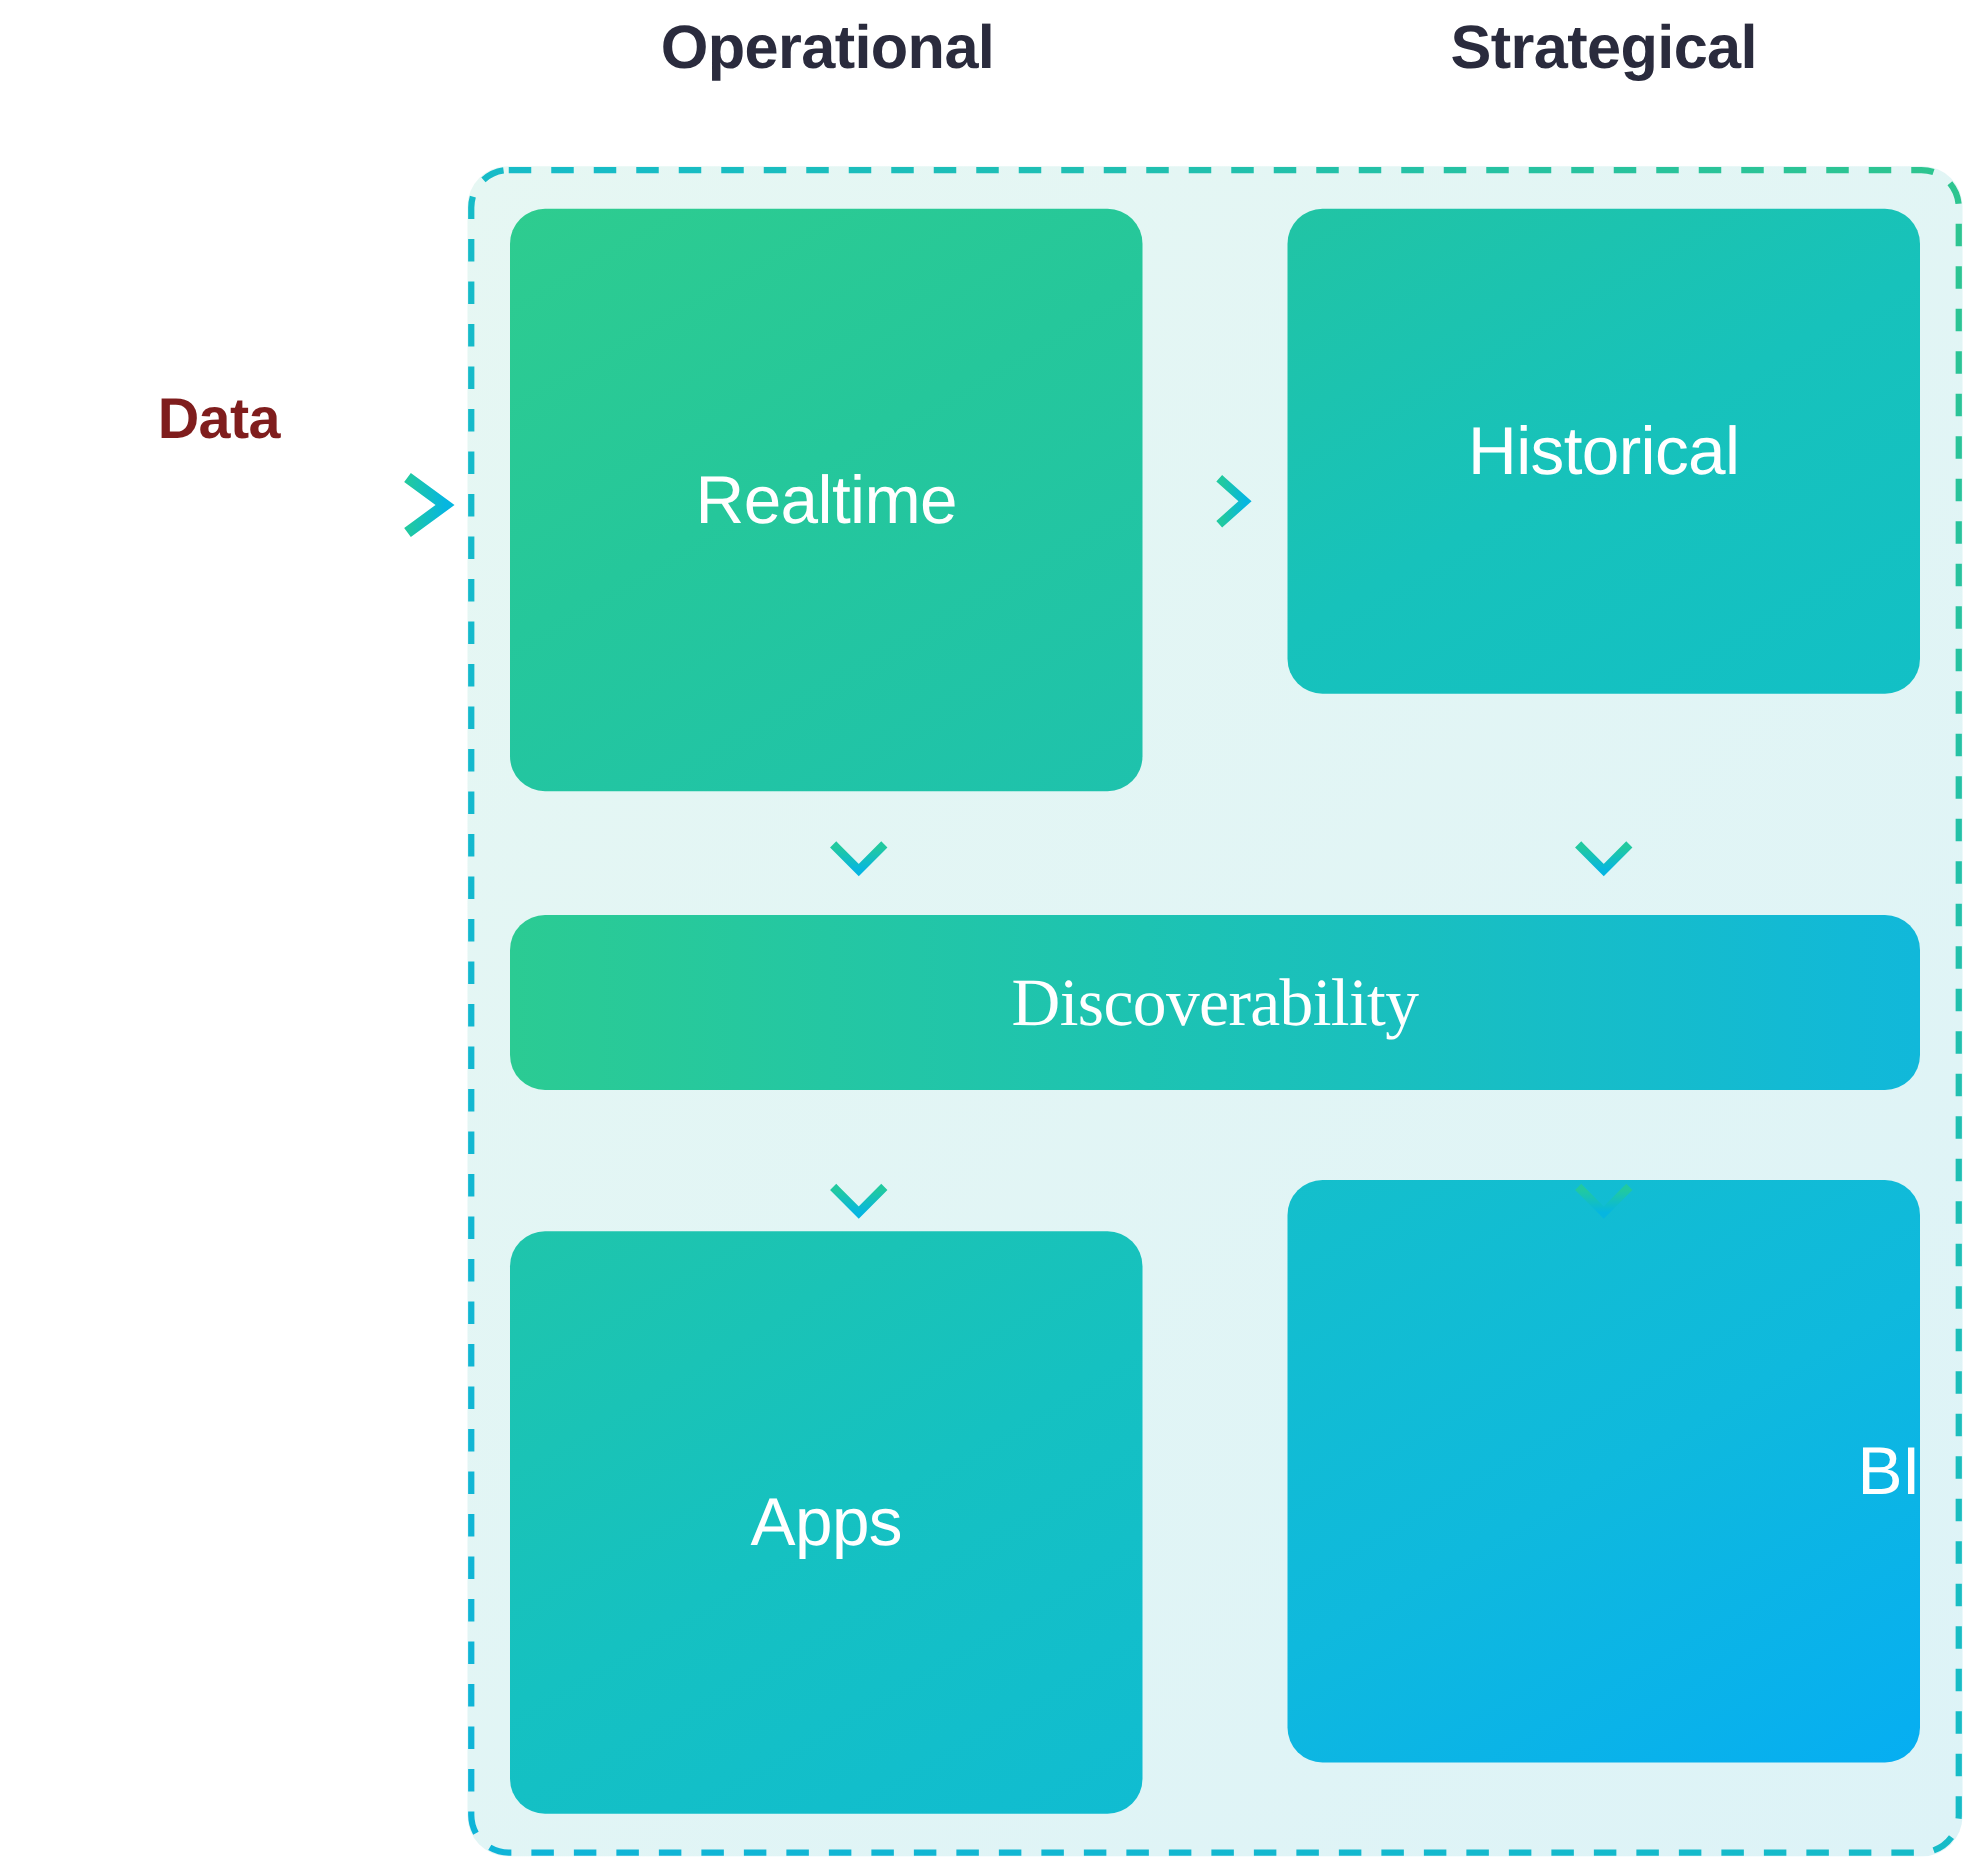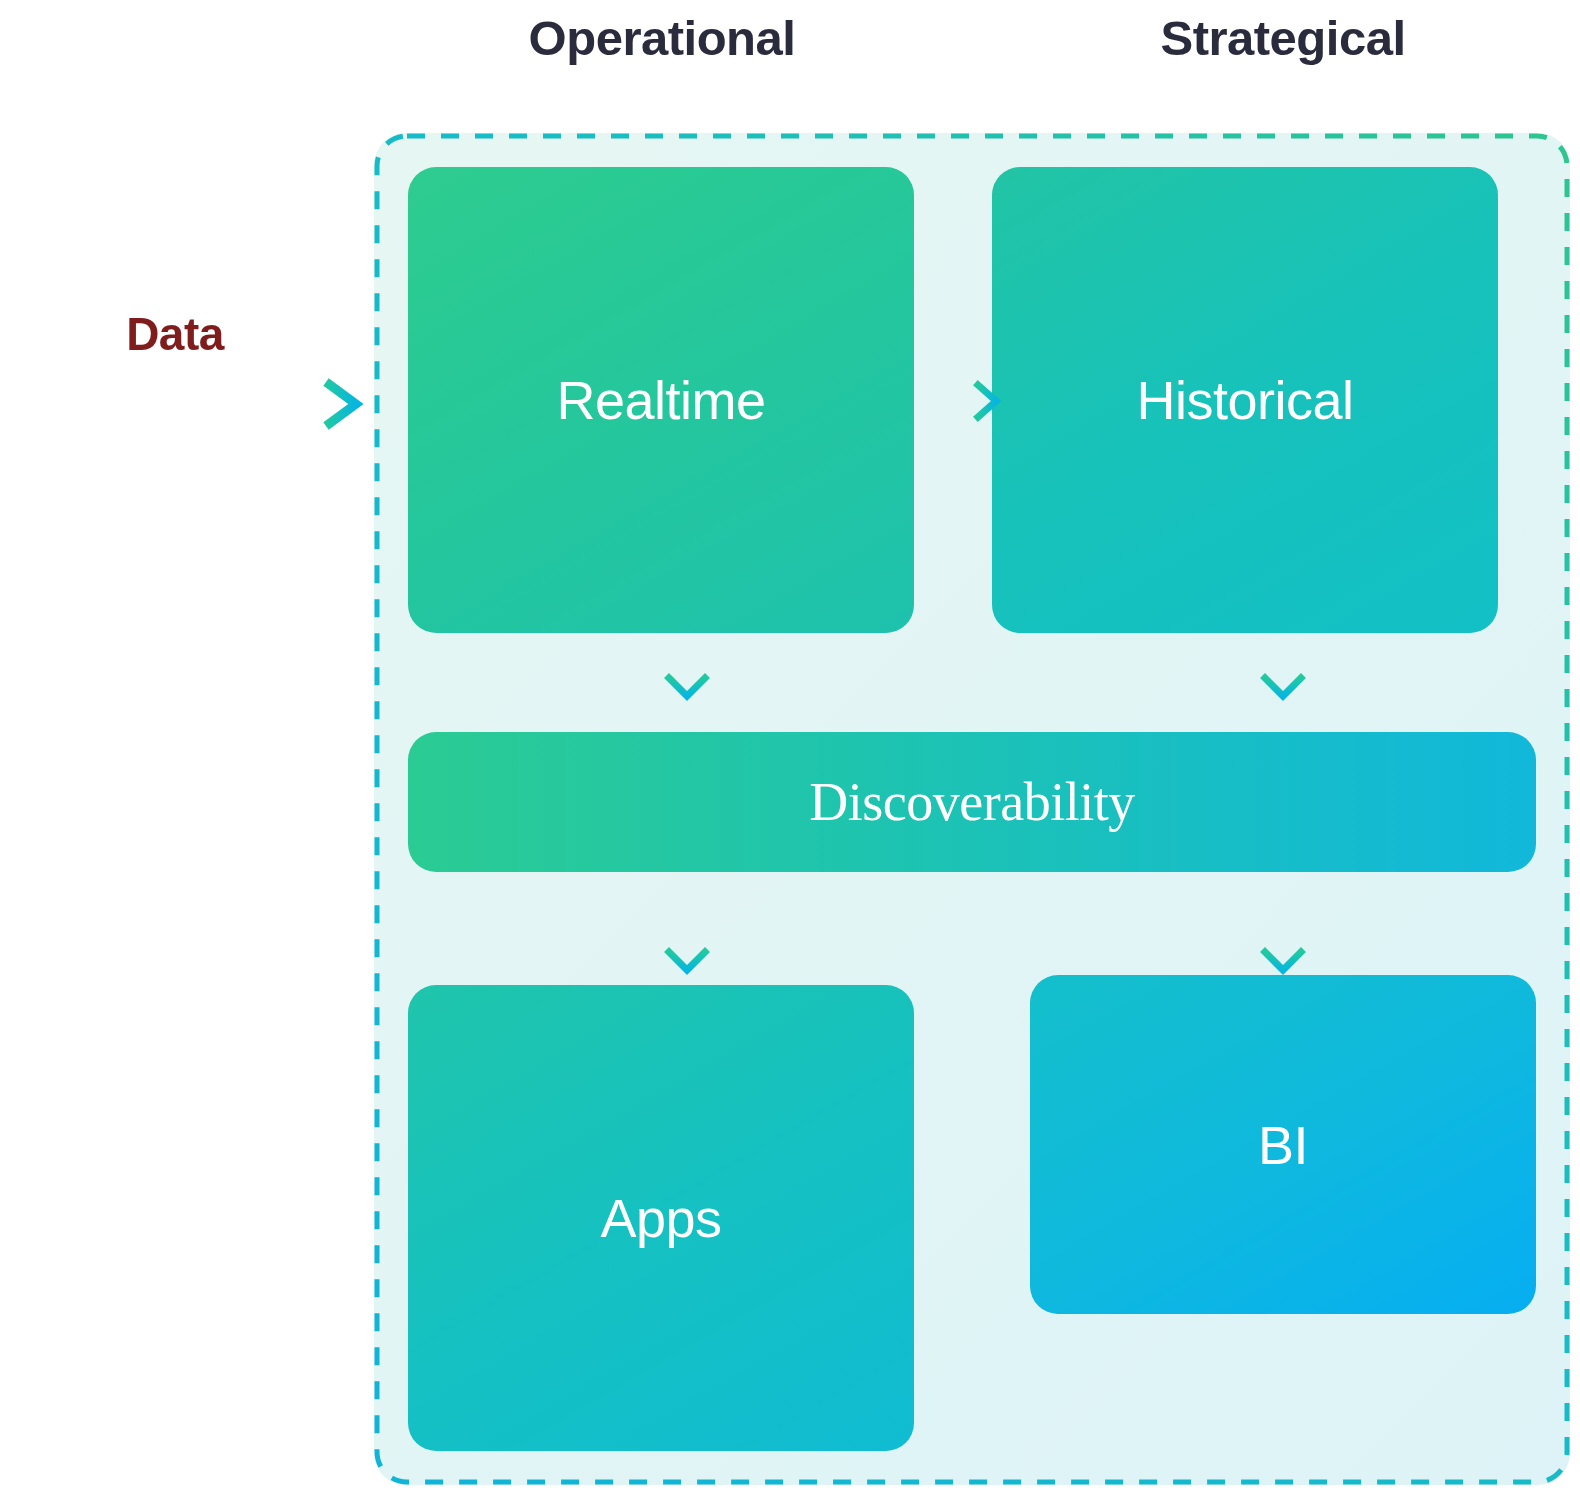--- a/index.html
+++ b/index.html
@@ -101,47 +101,48 @@
   }
 
   #card-realtime {
     left: 408px;
     top: 167px;
     width: 506px;
     height: 466px;
     background: linear-gradient(150deg, #2ecc8f 0%, #25c79b 45%, #1ec2ad 100%);
   }
   #card-historical {
-    left: 992px;
+    left: 1030px;
     top: 167px;
     width: 506px;
-    height: 466px;
+    height: 388px;
     background: linear-gradient(150deg, #21c4a4 0%, #17c2bb 50%, #12c0c6 100%);
   }
   #card-discoverability {
     left: 408px;
     top: 732px;
     width: 1128px;
     height: 140px;
     background: linear-gradient(90deg, #2bcb93 0%, #1dc3b2 45%, #11b8da 100%);
     font-family: Liberation Serif, serif;
   }
   #card-apps {
     left: 408px;
     top: 985px;
     width: 506px;
     height: 466px;
     background: linear-gradient(150deg, #1fc5ab 0%, #15c1c1 50%, #10bcd2 100%);
   }
   #card-bi {
     left: 1030px;
-    top: 975px;
-    width: 506px;
-    height: 339px;
+    top: 944px;
+    width: 506px;
+    height: 466px;
     background: linear-gradient(150deg, #14bfcb 0%, #0fb9dd 50%, #06aef2 100%);
+    justify-content: flex-end;
   }
 
   
   .connector {
     position: absolute;
   }
   #arrow-realtime-historical {
     left: 930px;
     top: 378px;
     width: 84px;

